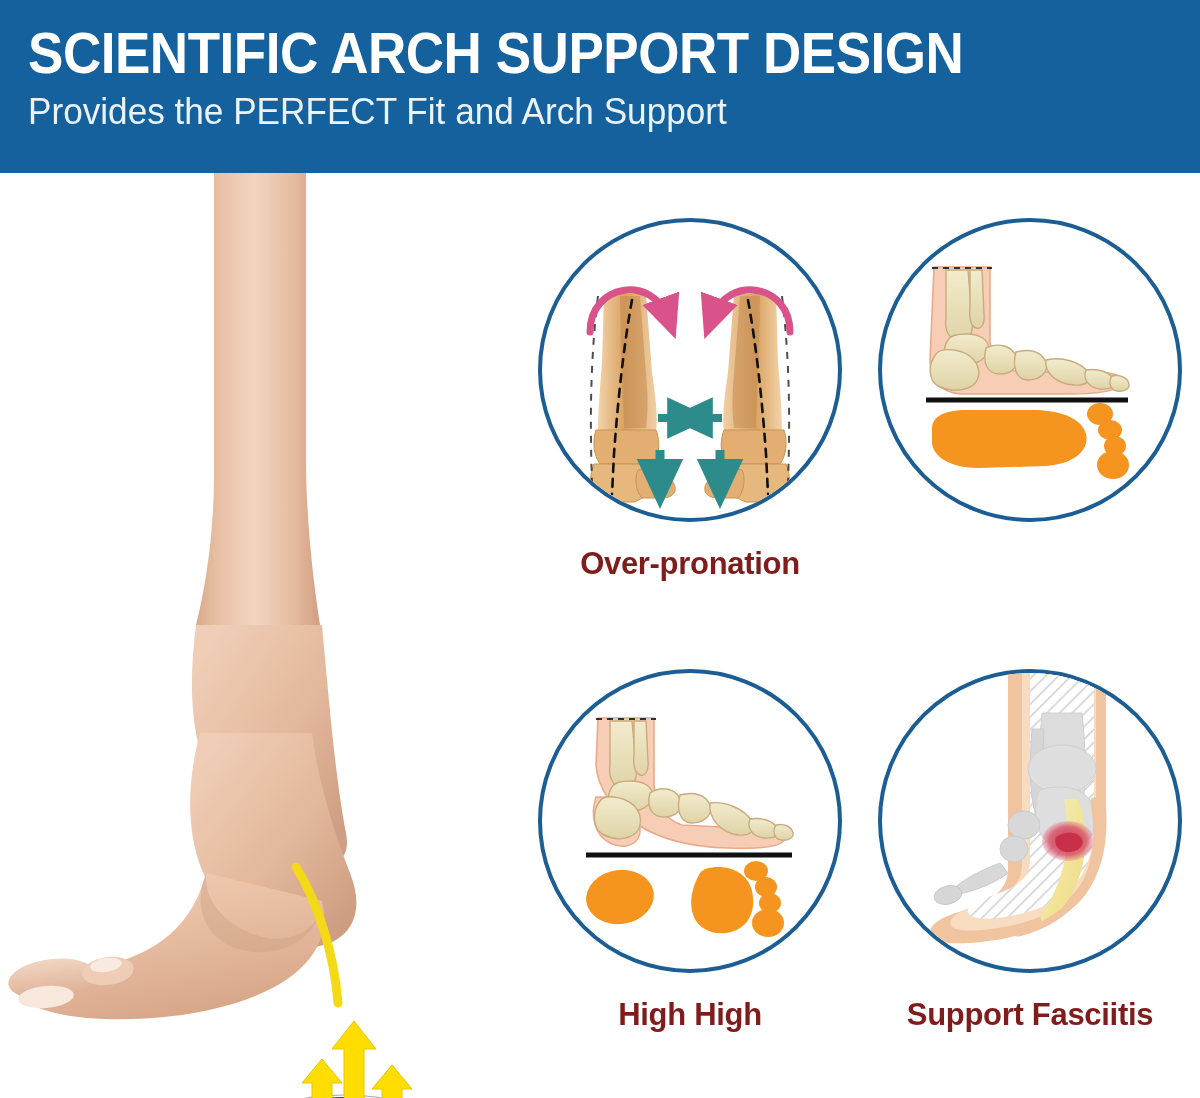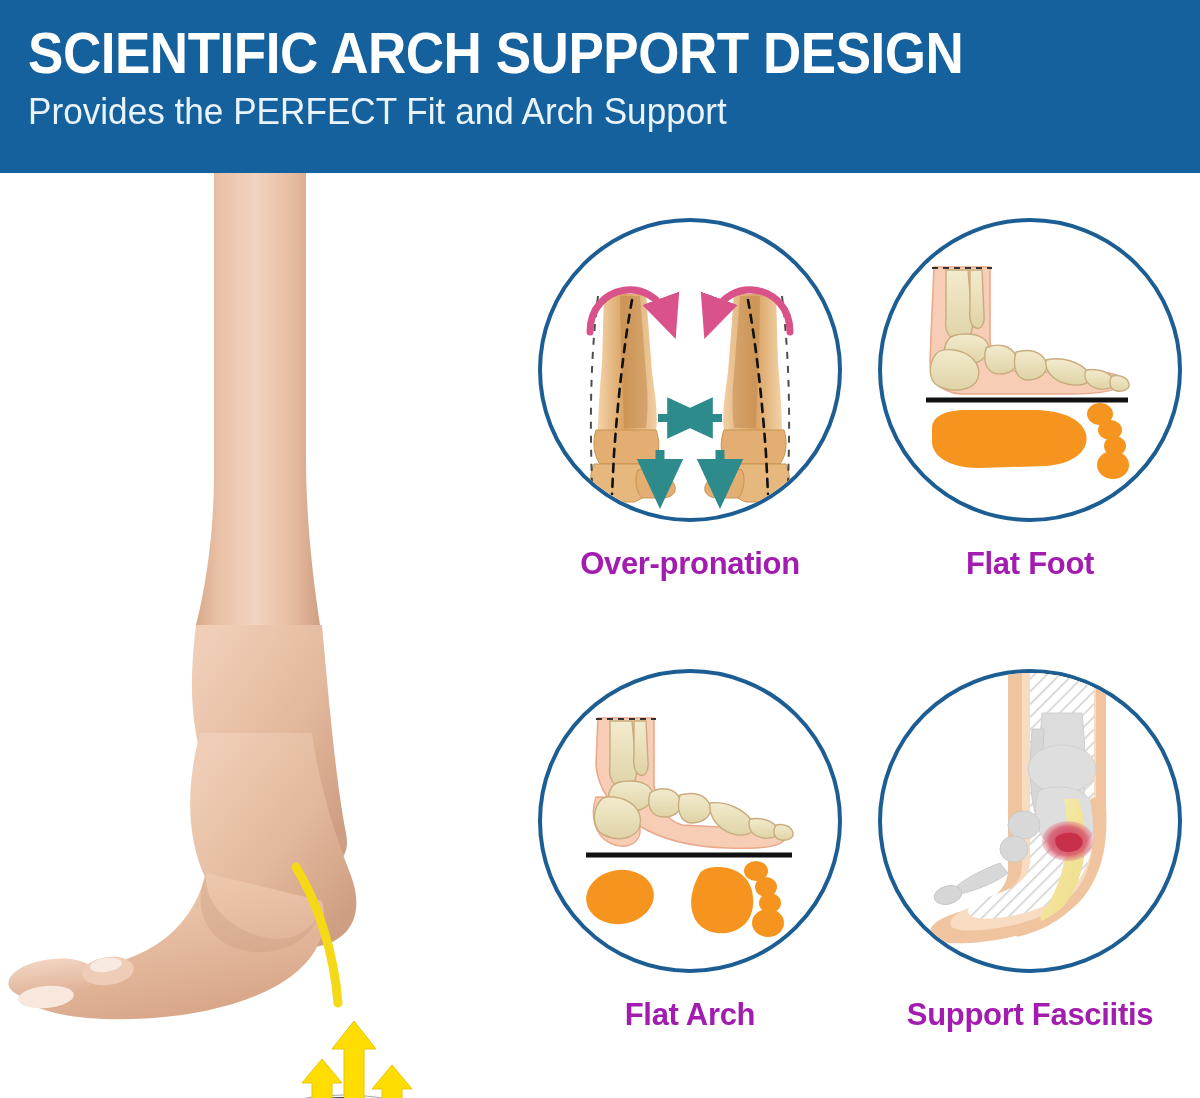--- a/index.html
+++ b/index.html
@@ -98,21 +98,21 @@
     left: 0;
     top: 0;
     display: block;
   }
   .cell-label {
     position: absolute;
     left: 0;
     top: 350px;
     width: 100%;
     text-align: center;
-    color: #a21caf;
+    color: #7f1d1d;
     font-family: "Liberation Sans", sans-serif;
     font-weight: bold;
     font-size: 31px;
     letter-spacing: -0.3px;
     white-space: nowrap;
   }
 </style>
 </head>
 <body>
 
@@ -322,21 +322,20 @@
             <path d="M50,206 C50,194 64,188 84,188 L150,188
                      C182,188 200,198 204,212 C208,228 192,242 164,244
                      L96,246 C68,246 50,234 50,220 Z" fill="#F5941E"></path>
             <ellipse cx="218" cy="192" rx="13" ry="11" fill="#F5941E"></ellipse>
             <ellipse cx="228" cy="208" rx="12" ry="10" fill="#F5941E"></ellipse>
             <ellipse cx="233" cy="224" rx="11" ry="10" fill="#F5941E"></ellipse>
             <ellipse cx="231" cy="243" rx="16" ry="14" fill="#F5941E"></ellipse>
           </g>
         </svg>
       </div>
-      <div class="cell-label">Flat Foot</div>
     </div>
 
     <div class="cell cell-2">
       <div class="circle">
         <svg width="296" height="296" viewBox="0 0 296 296">
           <defs>
             <linearGradient id="boneHA" x1="0" y1="0" x2="0" y2="1">
               <stop offset="0%" stop-color="#F2EBCD"></stop>
               <stop offset="100%" stop-color="#DFD3A6"></stop>
             </linearGradient>
@@ -388,21 +387,21 @@
             <path d="M158,200 C150,214 146,230 152,244 C158,258 176,264 192,258
                      C208,252 214,236 210,218 C206,202 192,194 176,194
                      C168,194 161,196 158,200 Z" fill="#F5941E"></path>
             <ellipse cx="214" cy="198" rx="12" ry="10" fill="#F5941E"></ellipse>
             <ellipse cx="224" cy="214" rx="11" ry="10" fill="#F5941E"></ellipse>
             <ellipse cx="228" cy="230" rx="11" ry="10" fill="#F5941E"></ellipse>
             <ellipse cx="226" cy="250" rx="16" ry="14" fill="#F5941E"></ellipse>
           </g>
         </svg>
       </div>
-      <div class="cell-label">Flat Arch</div>
+      <div class="cell-label">High High</div>
     </div>
 
     <div class="cell cell-3">
       <div class="circle">
         <svg width="296" height="296" viewBox="0 0 296 296">
           <defs>
             <pattern id="hatch" width="9" height="9" patternTransform="rotate(45)" patternUnits="userSpaceOnUse">
               <rect width="9" height="9" fill="#FFFFFF"></rect>
               <line x1="0" y1="0" x2="0" y2="9" stroke="#D2D2D2" stroke-width="3.2"></line>
             </pattern>

